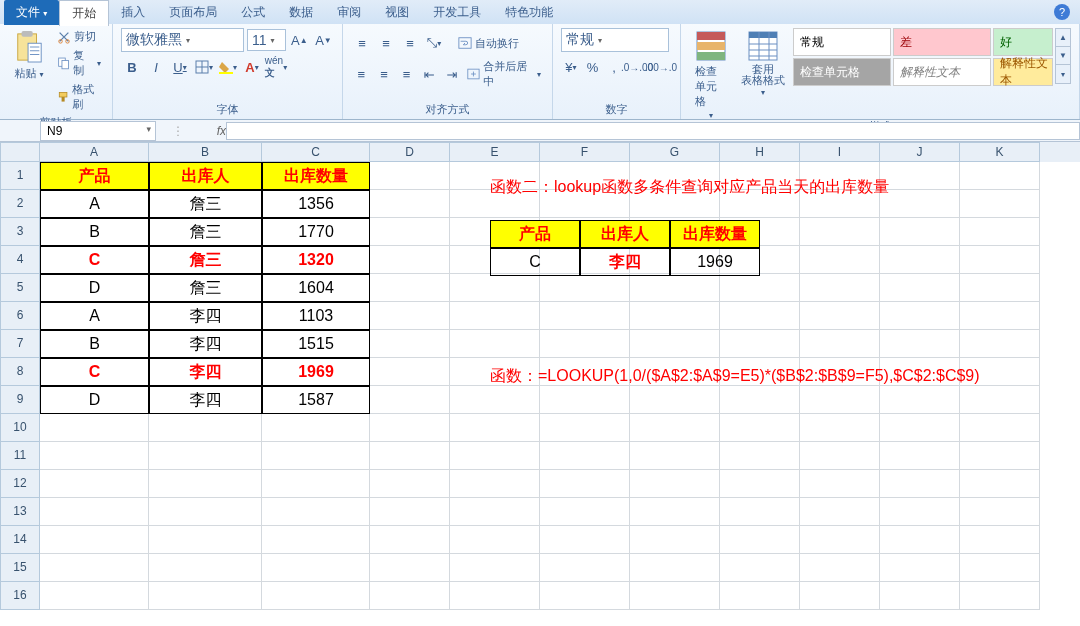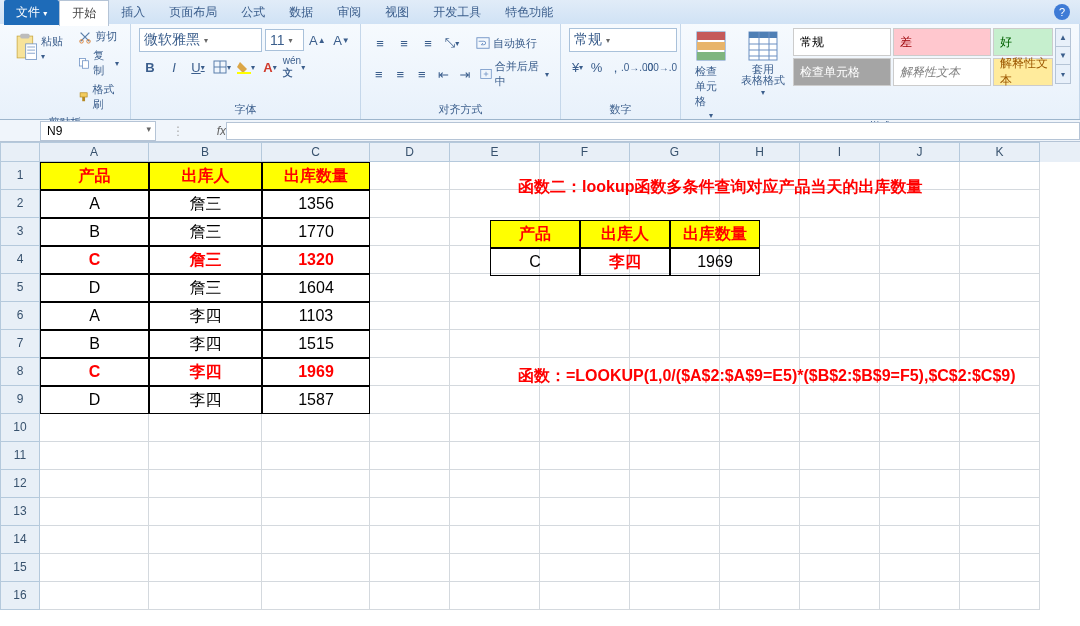--- a/index.html
+++ b/index.html
@@ -9,21 +9,21 @@
   .ribbon-tabs .tab { padding:4px 12px; color:#3b5e8c; cursor:pointer; white-space:nowrap;}
   .ribbon-tabs .file-tab { background:#1e6bb8; color:#fff; border-radius:2px 2px 0 0;}
   .ribbon-tabs .tab.active { background:#fff; border:1px solid #b5c4d6; border-bottom:none; color:#444;}
   .help-btn { position:absolute; top:4px; right:10px; width:16px; height:16px; border-radius:50%; background:#3e7bd6; color:#fff; font-size:11px; text-align:center; line-height:16px; cursor:pointer;}
 
   .ribbon { height:96px; background:linear-gradient(#f6fafe,#e8f1fb); border-bottom:1px solid #9db5cc; display:flex; font-size:11px; color:#3b5e8c;}
   .ribbon .group { border-right:1px solid #c5d7ea; padding:4px 8px 2px 8px; display:flex; flex-direction:column; justify-content:space-between;}
   .ribbon .group-label { text-align:center; font-size:11px; color:#3b5e8c; margin-top:2px;}
 
   .clipboard-big { display:flex; align-items:flex-start; gap:4px;}
-  .paste-btn { display:flex; flex-direction:row; align-items:center; gap:2px; padding:2px 6px; cursor:pointer;}
+  .paste-btn { display:flex; flex-direction:column; align-items:center; gap:2px; padding:2px 6px; cursor:pointer;}
   .paste-btn svg { width:30px; height:34px;}
   .small-col { display:flex; flex-direction:column; gap:2px; justify-content:flex-start;}
   .small-item { display:flex; align-items:center; gap:3px; padding:1px 3px; cursor:pointer;}
   .small-item svg { width:14px; height:14px;}
 
   .font-group-row1 { display:flex; align-items:center; gap:3px;}
   .font-select, .size-select { border:1px solid #a9c1da; background:#fff; font-size:14px; padding:2px 4px; display:flex; align-items:center; gap:4px; cursor:pointer;}
   .font-select{width:128px;} .size-select{width:40px;}
   .caret::after{content:"▾"; font-size:8px; color:#666;}
   .sq-btn{width:22px;height:22px;border:1px solid transparent;display:flex;align-items:center;justify-content:center;cursor:pointer;font-size:13px;color:#3b5e8c;}
@@ -58,21 +58,21 @@
   .grid{position:absolute;left:40px;top:20px;}
   .grid-row{display:flex;height:28px;}
   .cell{border-right:1px solid #d4d9de;border-bottom:1px solid #d4d9de;font-size:16px;display:flex;align-items:center;justify-content:center;overflow:hidden;white-space:nowrap;}
   .cA{width:109px;} .cB{width:113px;} .cC{width:108px;}
   .cD{width:80px;} .cE{width:90px;} .cF{width:90px;} .cG{width:90px;} .cH{width:80px;}
   .cI{width:80px;} .cJ{width:80px;} .cK{width:80px;}
 
   .hdr-cell{background:#ffff00;color:#ff0000;font-weight:bold;border:1.5px solid #000 !important;}
   .tbl-cell{border:1px solid #000 !important;color:#000;}
   .tbl-cell.red{color:#ff0000;font-weight:bold;}
-  .note-line{position:absolute;font-size:16px;font-weight:bold;color:#ff0000;left:518px;white-space:nowrap;}
+  .note-line{position:absolute;font-size:16px;font-weight:normal;color:#ff0000;left:490px;white-space:nowrap;}
   .note1{top:35px;} .note2{top:200px;}
 
   .mini-tbl{position:absolute;left:490px;top:78px;}
   .mini-tbl .grid-row{height:28px;}
   .mcA{width:90px;} .mcB{width:90px;} .mcC{width:90px;}
 
 </style>
 </head>
 <body>
 

